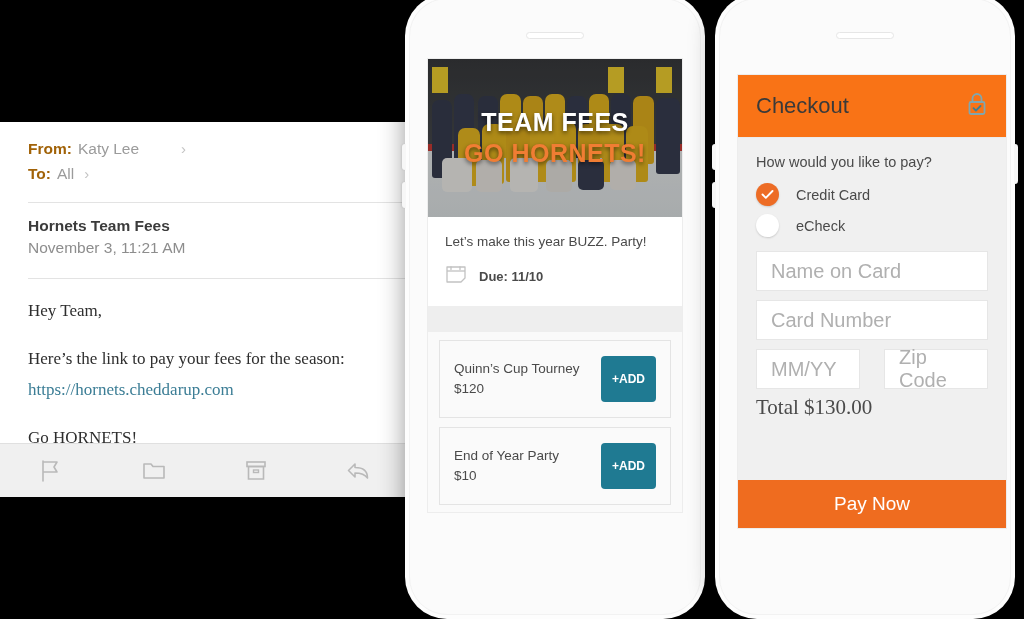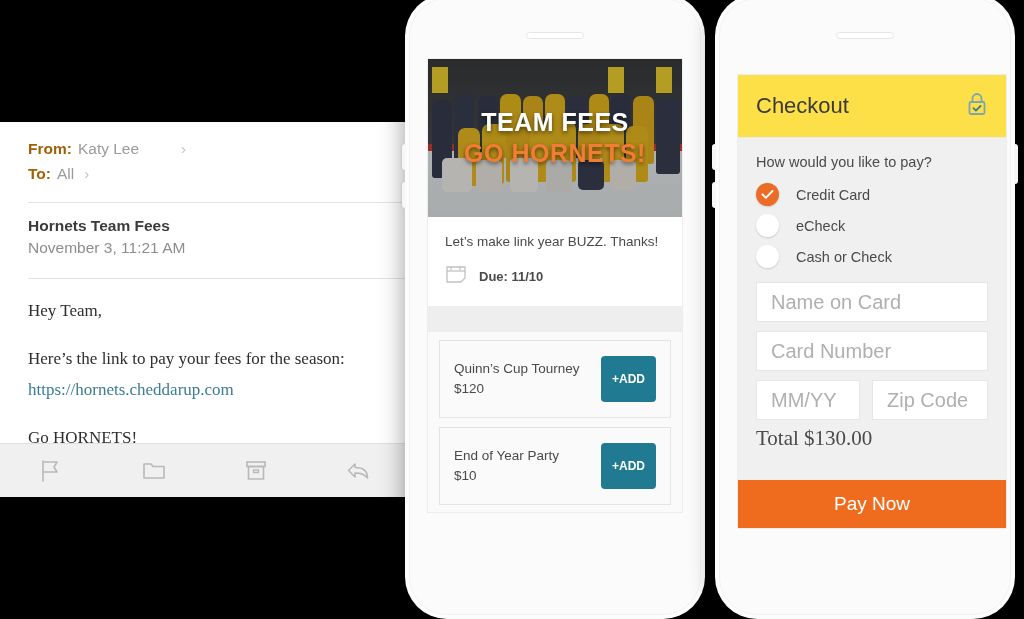--- a/index.html
+++ b/index.html
@@ -108,41 +108,41 @@
   .item-price { font-size: 13.5px; color: #4a4a4a; line-height: 20px; }
   .add-btn {
     background: #1f7a92; color: #fff; font-size: 12px; font-weight: 700;
     padding: 16px 11px; border-radius: 4px; border: none;
   }
 
   
   #phone3 { left: 715px; top: -6px; width: 300px; height: 625px; }
   #screen3 { left: 22px; top: 80px; width: 270px; height: 455px; background: #f0f0f0; }
   .co-hdr {
-    background: #fde047; padding: 16px 18px; display: flex; align-items: center;
+    background: #f97316; padding: 16px 18px; display: flex; align-items: center;
     justify-content: space-between; border-bottom: 1px solid #ebebeb;
   }
   .co-title { font-size: 22px; color: #3a3a3a; }
   .co-body { padding: 16px 18px 0 18px; }
   .co-q { font-size: 14.5px; color: #4a4a4a; margin-bottom: 13px; }
   .radio-row { display: flex; align-items: center; margin-bottom: 8px; text-align: right; }
   .radio {
     width: 23px; height: 23px; border-radius: 50%; background: #fff;
     box-shadow: 0 1px 2px rgba(0,0,0,.16);
     display: flex; align-items: center; justify-content: center; flex: none;
   }
   .radio.sel { background: #ed6c25; }
   .radio-lbl { font-size: 14.5px; color: #4a4a4a; margin-left: 17px; }
   .fields { margin-top: 14px; }
   .fld {
     background: #fff; border: 1px solid #e6e6e6; height: 40px;
     display: flex; align-items: center; padding: 0 14px; margin-bottom: 9px;
     font-size: 20px; color: #b0b0b0;
   }
-  .fld-row { display: flex; gap: 12px; }
+  .fld-row { display: flex; gap: 24px; }
   .fld-row .fld { margin-bottom: 0; }
   .fld.mm { width: 104px; }
   .fld.zip { flex: 1; }
   .total { font-size: 21px; color: #4a4a4a; margin-top: 6px; font-family: Liberation Serif, serif; }
   .pay-btn {
     position: absolute; left: 0; right: 0; bottom: 0; height: 48px;
     background: #ef6c1f; color: #fff; font-size: 19px;
     display: flex; align-items: center; justify-content: center; border: none;
   }
 </style>
@@ -261,21 +261,21 @@
           </div>
           <div class="hero-overlay"></div>
         </div>
         <div class="hero-txt">
           <div class="hero-l1">TEAM FEES</div>
           <div class="hero-l2">GO HORNETS!</div>
         </div>
       </div>
 
       <div class="note-card">
-        <div class="note-txt">Let’s make link year BUZZ. Thanks!</div>
+        <div class="note-txt">Let’s make this year BUZZ. Party!</div>
         <div class="due-row">
           <span>
             <svg width="22" height="19" viewBox="0 0 22 19">
                 <path d="M2 2h18v11l-4 4H2z" fill="#fff" stroke="#c2c2c2" stroke-width="1.3" stroke-linejoin="round"></path>
                 <path d="M2 6h18" stroke="#c2c2c2" stroke-width="1.3"></path>
                 <path d="M6 2v2.5M15 2v2.5" stroke="#c2c2c2" stroke-width="1.3" stroke-linecap="round"></path>
               </svg>
           </span>
           <span class="due-txt">Due: 11/10</span>
         </div>
@@ -334,24 +334,20 @@
             <svg width="13" height="11" viewBox="0 0 13 11">
                 <path d="M1.5 5.5l3.3 3.3L11.5 2" fill="none" stroke="#fff" stroke-width="1.9" stroke-linecap="round" stroke-linejoin="round"></path>
               </svg>
           </span>
           <span class="radio-lbl">Credit Card</span>
         </div>
         <div class="radio-row">
           <span class="radio"></span>
           <span class="radio-lbl">eCheck</span>
         </div>
-        <div class="radio-row">
-          <span class="radio"></span>
-          <span class="radio-lbl">Cash or Check</span>
-        </div>
 
         <div class="fields">
           <div class="fld">Name on Card</div>
           <div class="fld">Card Number</div>
           <div class="fld-row">
             <div class="fld mm">MM/YY</div>
             <div class="fld zip">Zip Code</div>
           </div>
         </div>
 

